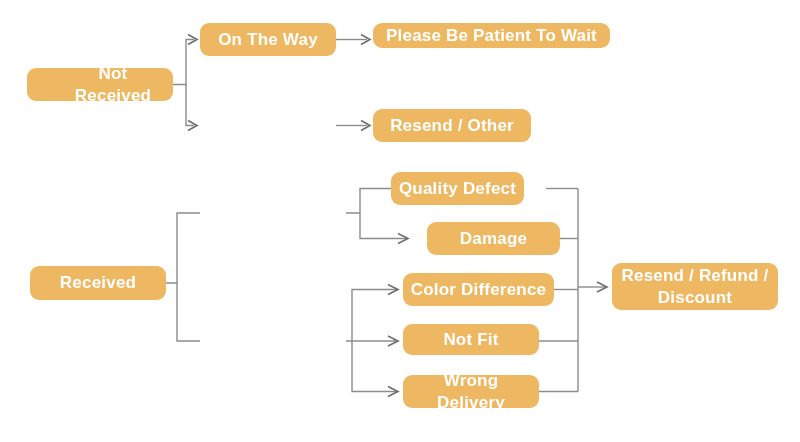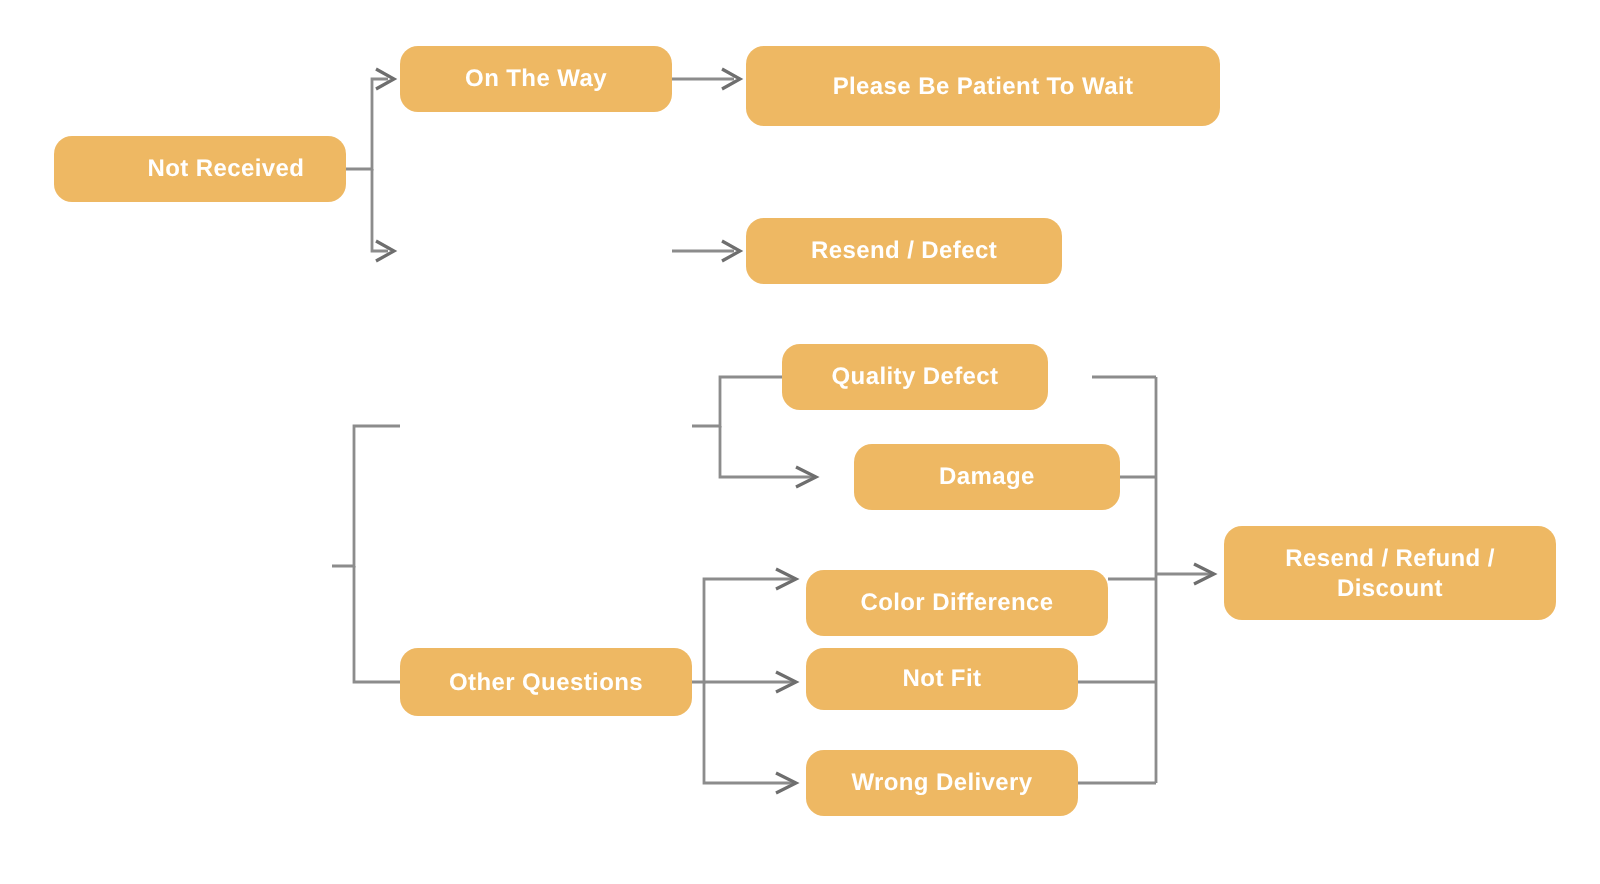--- a/index.html
+++ b/index.html
@@ -15,21 +15,21 @@
     overflow: hidden;
     font-family: "Liberation Sans", sans-serif;
   }
   .node {
     position: absolute;
     box-sizing: border-box;
     background: #eeb863;
     border-radius: 9px;
     color: #ffffff;
     font-weight: bold;
-    font-size: 12px;
+    font-size: 17px;
     letter-spacing: 0.2px;
     display: flex;
     align-items: center;
     justify-content: center;
     text-align: center;
     line-height: 1.25;
     padding: 0 6px;
     white-space: pre-line;
   }
   svg.wires {
@@ -90,24 +90,24 @@
     <path class="wire" d="M 554 289.5 L 578 289.5"></path>
     <path class="wire" d="M 539 341 L 578 341"></path>
     <path class="wire" d="M 539 391.5 L 578 391.5"></path>
     <path class="wire" d="M 578 188.5 L 578 391.5"></path>
     <path class="wire" d="M 578 287 L 606 287"></path>
     <path class="arrowhead" d="M 597 282 L 607 287 L 597 292"></path>
   </svg>
 
   <div class="node" style="left:27px;  top:68px;  width:146px; height:33px;padding-left:32px;">Not Received</div>
   <div class="node" style="left:200px; top:23px;  width:136px; height:33px;">On The Way</div>
-  <div class="node" style="left:373px; top:23px;  width:237px; height:40px;">Please Be Patient To Wait</div>
-  <div class="node" style="left:373px; top:109px; width:158px; height:33px;">Resend / Defect</div>
-  <div class="node" style="left:200px; top:324px; width:146px; height:34px;">Other Questions</div>
+  <div class="node" style="left:373px; top:23px;  width:237px; height:25px;">Please Be Patient To Wait</div>
+  <div class="node" style="left:373px; top:109px; width:158px; height:33px;">Resend / Other</div>
+  <div class="node" style="left:30px;  top:266px; width:136px; height:34px;">Received</div>
   <div class="node" style="left:391px; top:172px; width:133px; height:33px;text-align:center;">Quality Defect</div>
   <div class="node" style="left:413px; top:222px; width:133px; height:33px;margin-left:14px;">Damage</div>
-  <div class="node" style="left:403px; top:273px; width:151px; height:33px;margin-top:12px;">Color Difference</div>
+  <div class="node" style="left:403px; top:273px; width:151px; height:33px;">Color Difference</div>
   <div class="node" style="left:403px; top:324px; width:136px; height:31px;">Not Fit</div>
   <div class="node" style="left:612px; top:263px; width:166px; height:47px;">Resend / Refund /
 Discount</div>
   <div class="node" style="left:403px; top:375px; width:136px; height:33px;">Wrong Delivery</div>
 
 </div>
 
 </body></html>

